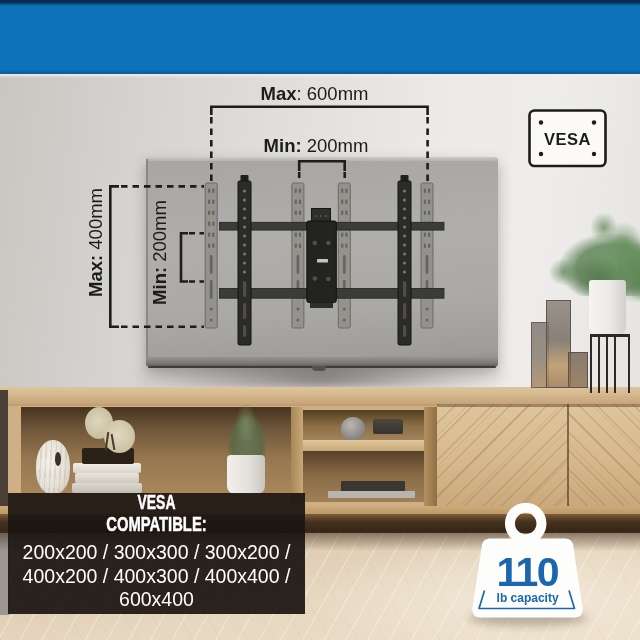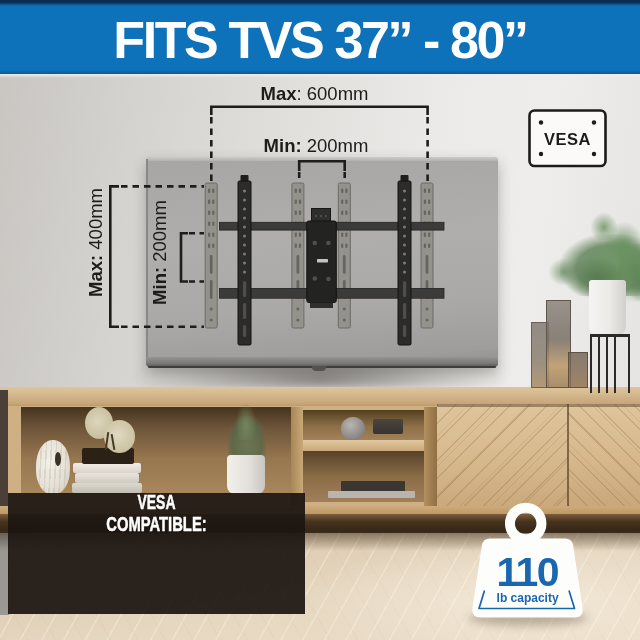--- a/index.html
+++ b/index.html
@@ -237,20 +237,21 @@
     <circle cx="594" cy="154" r="2.2" fill="#1c1c1a"></circle>
     <text x="567.5" y="144.5" text-anchor="middle" font-size="16.5" font-weight="bold" letter-spacing="0.5" fill="#1c1c1a" font-family="Liberation Sans">VESA</text>
   </svg>
 
   <div style="left:8px;top:493px;width:297px;height:121px;background:rgba(28,22,17,0.93);color:#fff;text-align:center;">
 
     <div style="position:static;white-space:nowrap;font-weight:bold;font-size:20.5px;line-height:22px;margin-top:-2px;transform:scaleX(0.68);-webkit-text-stroke:0.5px #fff;">VESA</div>
 
     <div style="position:static;white-space:nowrap;font-weight:bold;font-size:20.5px;line-height:22px;transform:scaleX(0.72);-webkit-text-stroke:0.5px #fff;">COMPATIBLE:</div>
 
+    <div style="position:static;font-size:19.5px;line-height:23.5px;margin-top:6px;">200x200 / 300x300 / 300x200 /<br>400x200 / 400x300 / 400x400 /<br>600x400</div>
   </div>
 
   <div style="left:468px;top:610px;width:120px;height:16px;border-radius:50%;background:rgba(90,70,50,0.35);filter:blur(4px);"></div>
 
   <svg width="180" height="160" viewBox="0 0 180 160" style="position:absolute;left:440px;top:495px;">
     <g filter="none">
 
       <circle cx="85.7" cy="28.5" r="15.75" fill="none" stroke="#fdfdfc" stroke-width="10"></circle>
 
       <path d="M 50,43.5 L 125,43.5 Q 131.5,43.5 133,49.5 L 142.5,112.5 Q 144,122.5 134.5,122.5 L 40.5,122.5 Q 31,122.5 32.5,112.5 L 42,49.5 Q 43.5,43.5 50,43.5 Z" fill="#fdfdfc"></path>
@@ -258,15 +259,14 @@
       <text x="87.3" y="91" text-anchor="middle" font-size="41" font-weight="bold" fill="#1a67b0" font-family="Liberation Sans" letter-spacing="-1.5">110</text>
 
       <text x="87.6" y="106.5" text-anchor="middle" font-size="12" font-weight="bold" fill="#1a67b0" font-family="Liberation Sans">lb capacity</text>
 
       <path d="M 44.5,95.5 L 39,113.5 L 134.5,113.5 L 129,95.5" fill="none" stroke="#1a67b0" stroke-width="1.7" stroke-linejoin="round"></path>
     </g>
   </svg>
 
   <div style="left:0;top:0;width:640px;height:74px;background:linear-gradient(180deg,#0a2c50 0%,#0a2c50 3%,#0d72b9 8%,#0d72b9 94%,#0a5a99 100%);"></div>
 
-  <div style="left:0;top:10px;width:640px;text-align:center;color:#fff;font-weight:bold;font-size:52px;letter-spacing:-2.4px;white-space:nowrap;">FITS TVS 37” - 80”</div>
 
 </div>
 
 </body></html>

